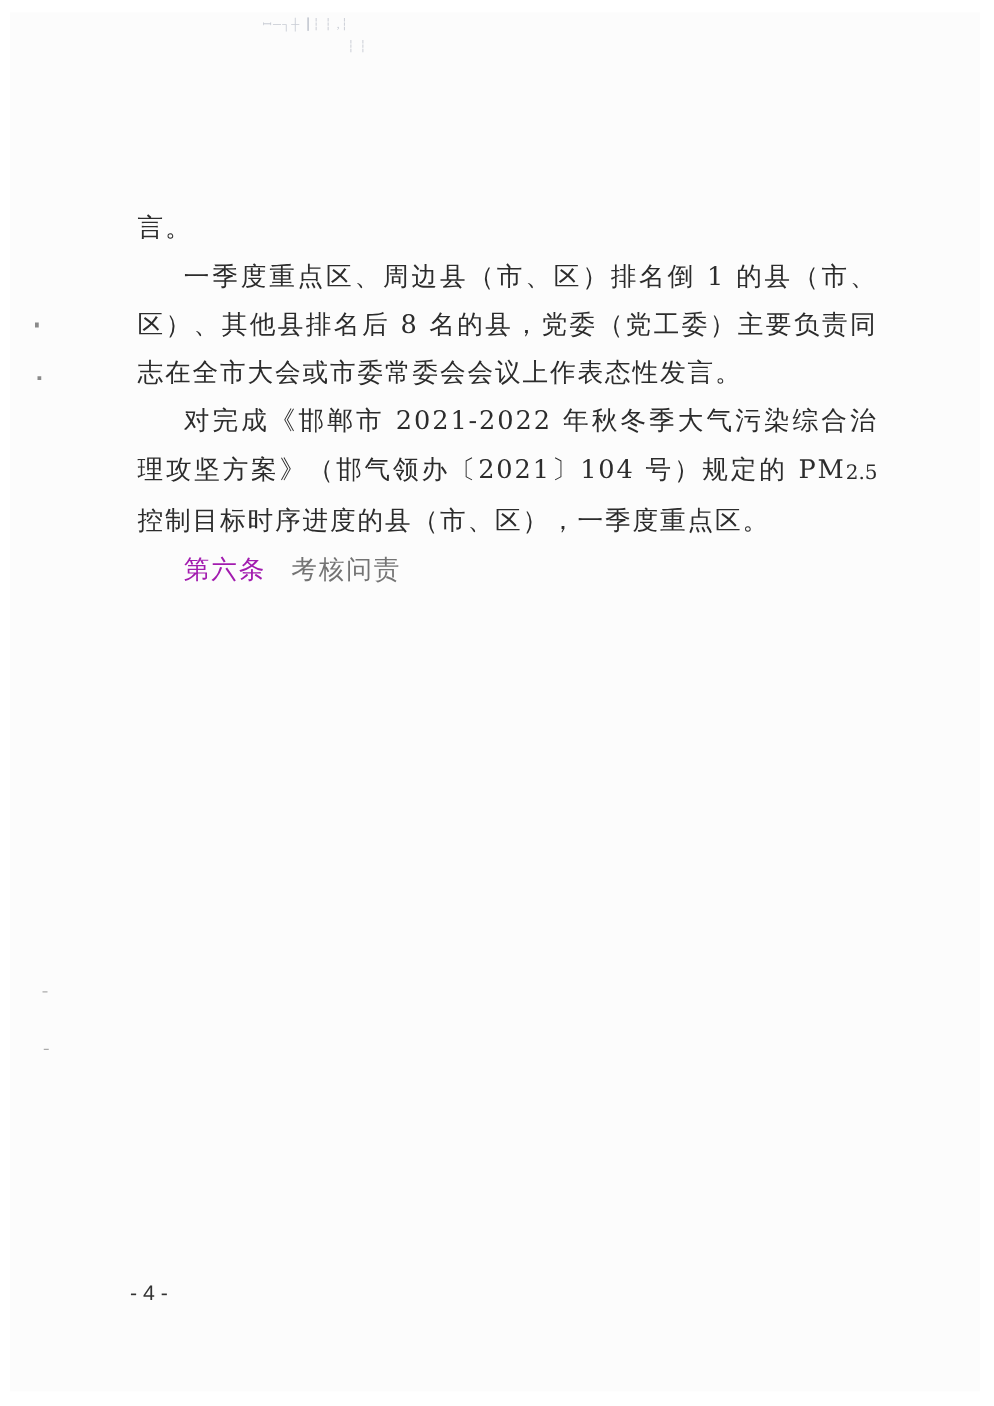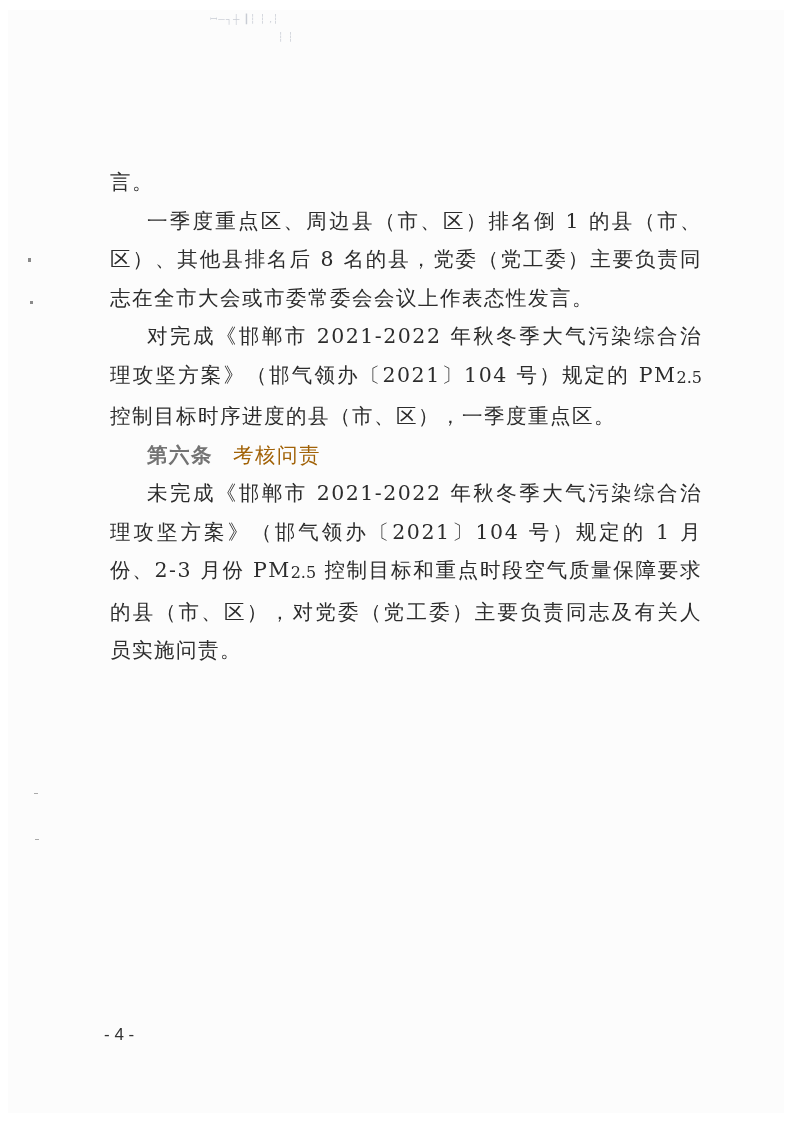--- a/index.html
+++ b/index.html
@@ -15,23 +15,23 @@
     .dot { position: absolute; background: #8a8a8a; }
     .body-text {
       position: absolute; left: 110px; top: 163px; width: 592px;
       font-family: "DejaVu Serif", "Liberation Serif", serif;
       font-size: 20.5px; line-height: 38.5px; color: #2c2c2c;
       letter-spacing: 1.5px; text-align: justify;
     }
     .para { margin: 0; text-indent: 0; }
     .para.indent { text-indent: 37px; }
     .heading { margin: 0; text-indent: 37px; }
-    .heading .h-num { font-family: "DejaVu Sans", sans-serif; font-weight: bold; color: #737373; }
+    .heading .h-num { font-family: "DejaVu Sans", sans-serif; font-weight: normal; color: #a21caf; }
     .heading .h-gap { display: inline-block; width: 20px; }
-    .heading .h-title { font-family: Liberation Sans, sans-serif; font-weight: normal; color: #a16207; }
+    .heading .h-title { font-family: Liberation Sans, sans-serif; font-weight: normal; color: #737373; }
     sub.small { font-size: 16px; vertical-align: -1px; letter-spacing: 0; }
     .page-number {
       position: absolute; left: 104px; top: 1025px;
       font-family: "Liberation Sans", sans-serif; font-size: 17px; color: #333;
     }
   </style>
 </head>
 <body>
 
 <div class="page">
@@ -44,16 +44,15 @@
   <div class="dot" style="left:27px; top:829px; width:4px; height:1px; background:#aaa;"></div>
 </div>
 
 <div class="body-text">
   <p class="para">言。</p>
   <p class="para indent">一季度重点区、周边县（市、区）排名倒 1 的县（市、区）、其他县排名后 8 名的县，党委（党工委）主要负责同志在全市大会或市委常委会会议上作表态性发言。</p>
   <p class="para indent"><span>对完成《邯郸市 2021-2022 年秋冬季大气污染综合治理攻坚方案》（邯气领办〔2021〕104 号）规定的 PM</span><sub class="small">2.5</sub><span> 控制目标时序进度的县（市、区），一季度重点区。</span></p>
 
   <p class="heading"><span class="h-num">第六条</span><span class="h-gap"></span><span class="h-title">考核问责</span></p>
 
-  <p class="para indent"><span>未完成《邯郸市 2021-2022 年秋冬季大气污染综合治理攻坚方案》（邯气领办〔2021〕104 号）规定的 1 月份、2-3 月份 PM</span><sub class="small">2.5</sub><span> 控制目标和重点时段空气质量保障要求的县（市、区），对党委（党工委）主要负责同志及有关人员实施问责。</span></p>
 </div>
 
 <div class="page-number">- 4 -</div>
 
 </body></html>

